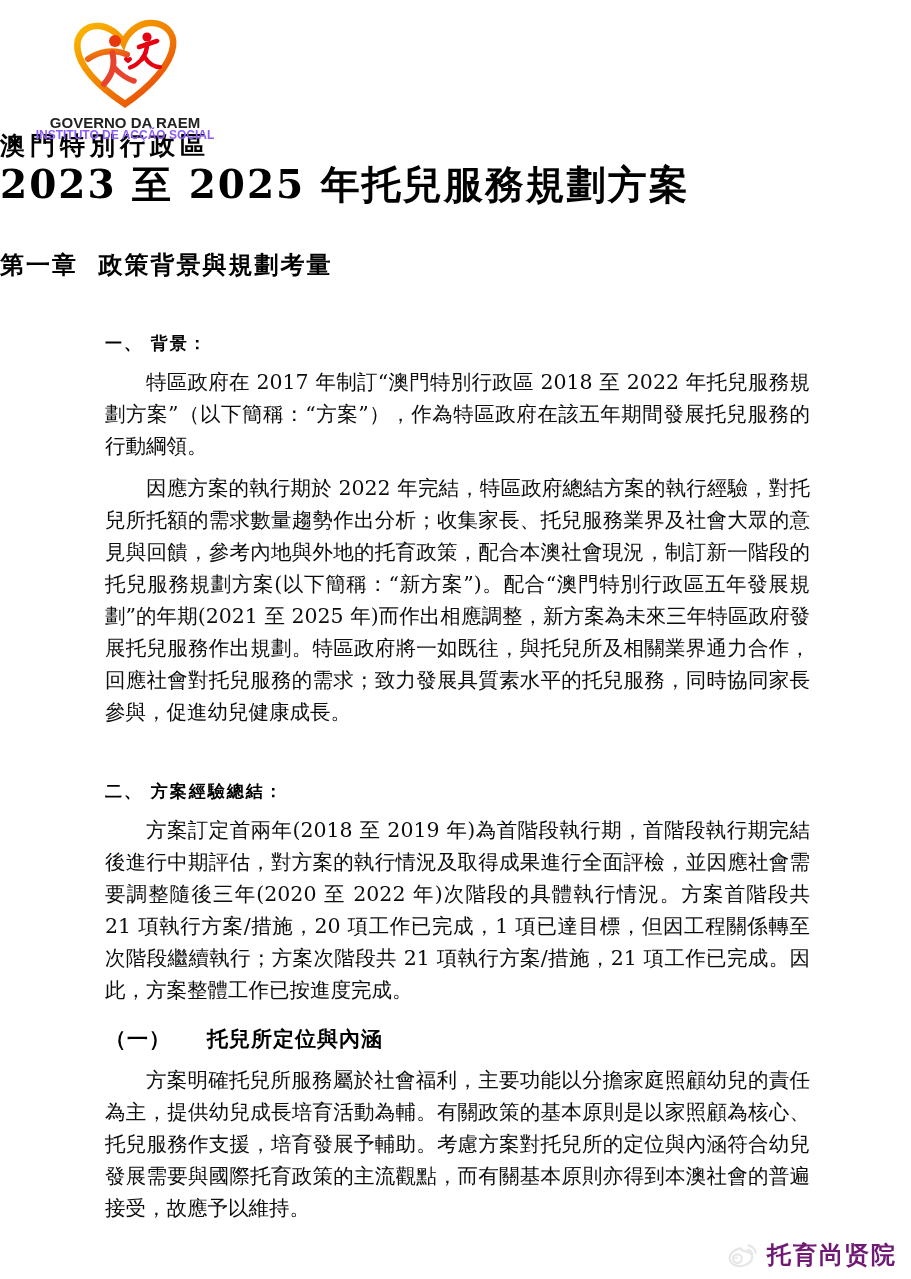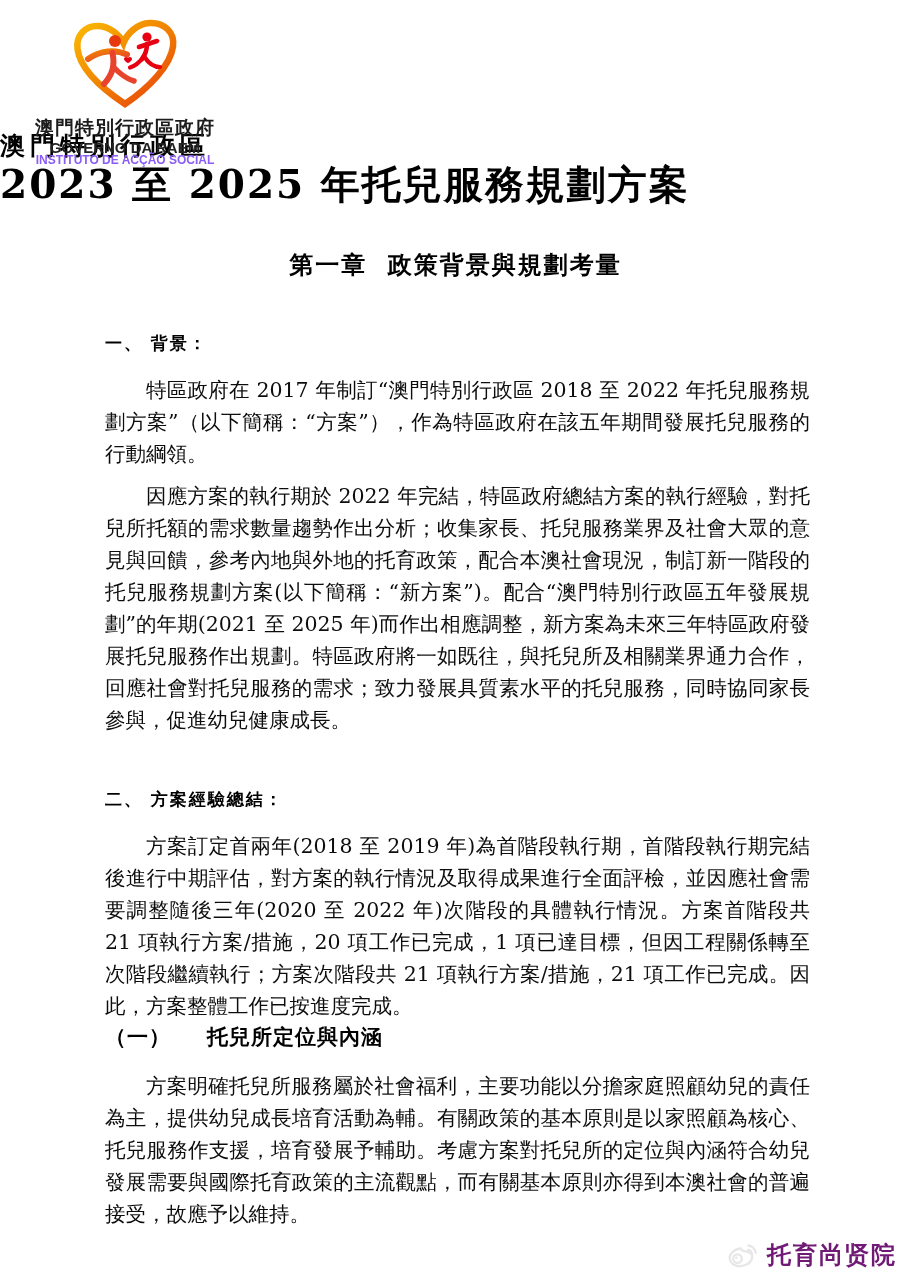--- a/index.html
+++ b/index.html
@@ -64,21 +64,20 @@
     line-height: 36px;
   }
   .doc-title .t2 {
     font-size: 39px;
     letter-spacing: 2px;
     line-height: 40px;
   }
 
   .chapter {
     margin-top: 46px;
-    text-align: center;
     font-weight: bold;
     font-size: 24px;
     letter-spacing: 2px;
     line-height: 30px;
     color: #000;
   }
   .chapter .chap-num { margin-right: 0.85em; }
 
   
   .content {
@@ -89,30 +88,31 @@
     font-size: 17px;
     font-weight: bold;
     letter-spacing: 2px;
     line-height: 26px;
     color: #000;
   }
   .sec-heading .sec-num { margin-right: 0.45em; }
   .sec-heading.second { }
 
   .para {
-    margin-top: 18px;
+    margin-top: 10px;
     font-size: 20.5px;
     line-height: 32px;
     text-align: justify;
     text-indent: 2em;
     color: #0d0d0d;
   }
   .para.tight { margin-top: 10px; }
 
   .sub-heading {
+    margin-top: 18px;
     font-size: 21px;
     font-weight: bold;
     letter-spacing: 1px;
     line-height: 30px;
     color: #000;
   }
   .sub-heading .sub-num { margin-right: 36px; }
 
   
   .watermark {
@@ -157,21 +157,20 @@
     <path d="M44.5 51 C51 58, 58 63, 65 65" fill="none" stroke="#E8432C" stroke-width="5.5" stroke-linecap="round"></path>
 
     <circle cx="78" cy="21" r="4.6" fill="#E60012"></circle>
     <path d="M70 31 L88 25" fill="none" stroke="#E60012" stroke-width="4.6" stroke-linecap="round"></path>
     <path d="M78 28 C78 34, 76 39, 73 43" fill="none" stroke="#E60012" stroke-width="4.6" stroke-linecap="round"></path>
     <path d="M74.5 41 C70 47, 66 50, 61 51.5" fill="none" stroke="#E60012" stroke-width="4.2" stroke-linecap="round"></path>
     <path d="M75.5 41 C80 48, 85 51, 91 51" fill="none" stroke="#E60012" stroke-width="4.2" stroke-linecap="round"></path>
 
     <path d="M59 42 c-1.4-2 -4-1 -4 1 c0 2 4 4.2 4 4.2 c0 0 4-2.2 4-4.2 c0-2 -2.6-3 -4-1 Z" fill="#E60012"></path>
   </svg>
-  <div class="zh1">澳門特別行政區政府</div>
   <div class="pt1">GOVERNO DA RAEM</div>
   <div class="pt2">INSTITUTO DE ACÇÃO SOCIAL</div>
 </div>
 
 <div class="doc-title">
   <div class="t1">澳門特別行政區</div>
   <div class="t2">2023 至 2025 年托兒服務規劃方案</div>
 </div>
 
 <div class="chapter">

